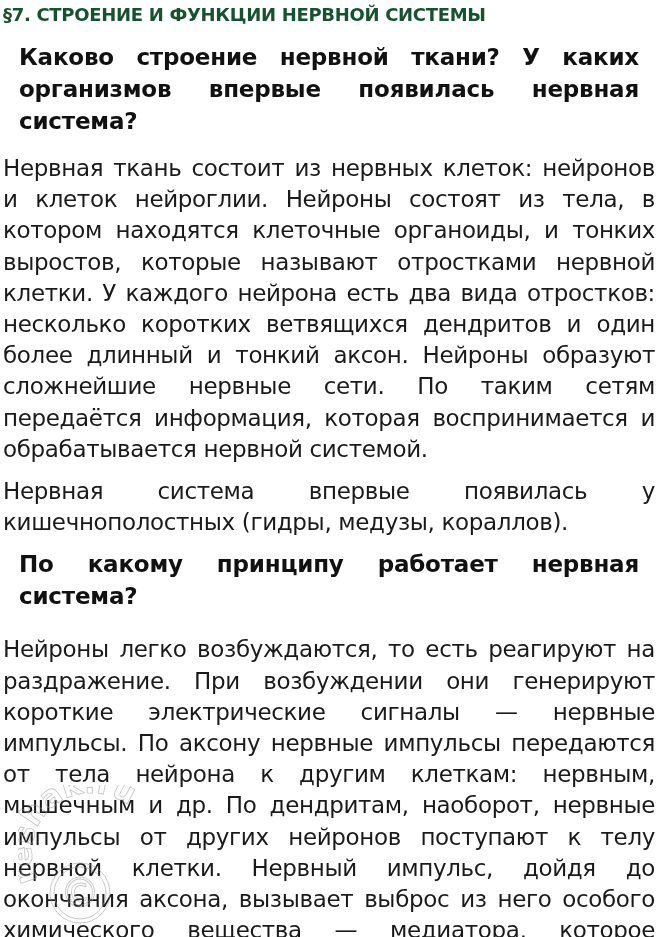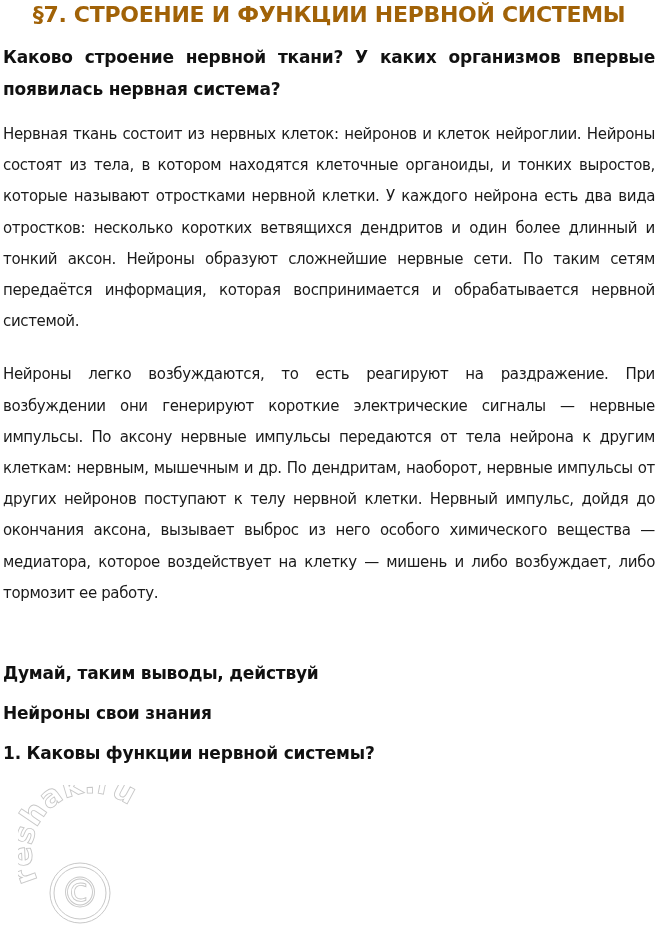--- a/index.html
+++ b/index.html
@@ -16,39 +16,38 @@
     color: #161616;
   }
   .page {
     position: absolute;
     left: 0;
     top: 0;
     width: 652px;
     padding: 0 3px 0 3px;
   }
   .title {
-    text-align: center;
     font-weight: bold;
-    font-size: 22px;
+    font-size: 18px;
     line-height: 24px;
     margin: 3px 0 0 0;
     letter-spacing: -0.3px;
-    color: #a16207;
+    color: #14532d;
   }
   .heading {
     font-weight: bold;
-    font-size: 17px;
+    font-size: 23px;
     line-height: 32px;
     color: #111;
-    margin: 0;
+    margin: 16px;
     text-align: justify;
     letter-spacing: -0.2px;
   }
   .para {
-    font-size: 15px;
+    font-size: 23px;
     line-height: 31.2px;
     margin: 0;
     text-align: justify;
     text-align-last: left;
     letter-spacing: -0.35px;
     font-weight: normal;
     color: #1a1a1a;
   }
   .h1-q { margin-top: 14px; }
   .p1 { margin-top: 14px; }
@@ -71,21 +70,23 @@
   .watermark svg { width: 150px; height: 150px; }
 </style>
 </head>
 <body>
 
 <div class="page">
   <h1 class="title">§7. СТРОЕНИЕ И ФУНКЦИИ НЕРВНОЙ СИСТЕМЫ</h1>
 
   <h2 class="heading h1-q">Каково строение нервной ткани? У каких организмов впервые появилась нервная система?</h2>
   <p class="para p1">Нервная ткань состоит из нервных клеток: нейронов и клеток нейроглии. Нейроны состоят из тела, в котором находятся клеточные органоиды, и тонких выростов, которые называют отростками нервной клетки. У каждого нейрона есть два вида отростков: несколько коротких ветвящихся дендритов и один более длинный и тонкий аксон. Нейроны образуют сложнейшие нервные сети. По таким сетям передаётся информация, которая воспринимается и обрабатывается нервной системой.</p>
+  <p class="para p2">Нервная система впервые появилась у кишечнополостных (гидры, медузы, кораллов).</p>
 
+  <h2 class="heading h2-q">По какому принципу работает нервная система?</h2>
   <p class="para p3">Нейроны легко возбуждаются, то есть реагируют на раздражение. При возбуждении они генерируют короткие электрические сигналы — нервные импульсы. По аксону нервные импульсы передаются от тела нейрона к другим клеткам: нервным, мышечным и др. По дендритам, наоборот, нервные импульсы от других нейронов поступают к телу нервной клетки. Нервный импульс, дойдя до окончания аксона, вызывает выброс из него особого химического вещества — медиатора, которое воздействует на клетку — мишень и либо возбуждает, либо тормозит ее работу.</p>
 
   <h2 class="heading h3">Думай, таким выводы, действуй</h2>
   <h2 class="heading h4">Нейроны свои знания</h2>
   <h2 class="heading h5">1. Каковы функции нервной системы?</h2>
 
 </div>
 
 <div class="watermark">
   <svg viewBox="0 0 150 150">

